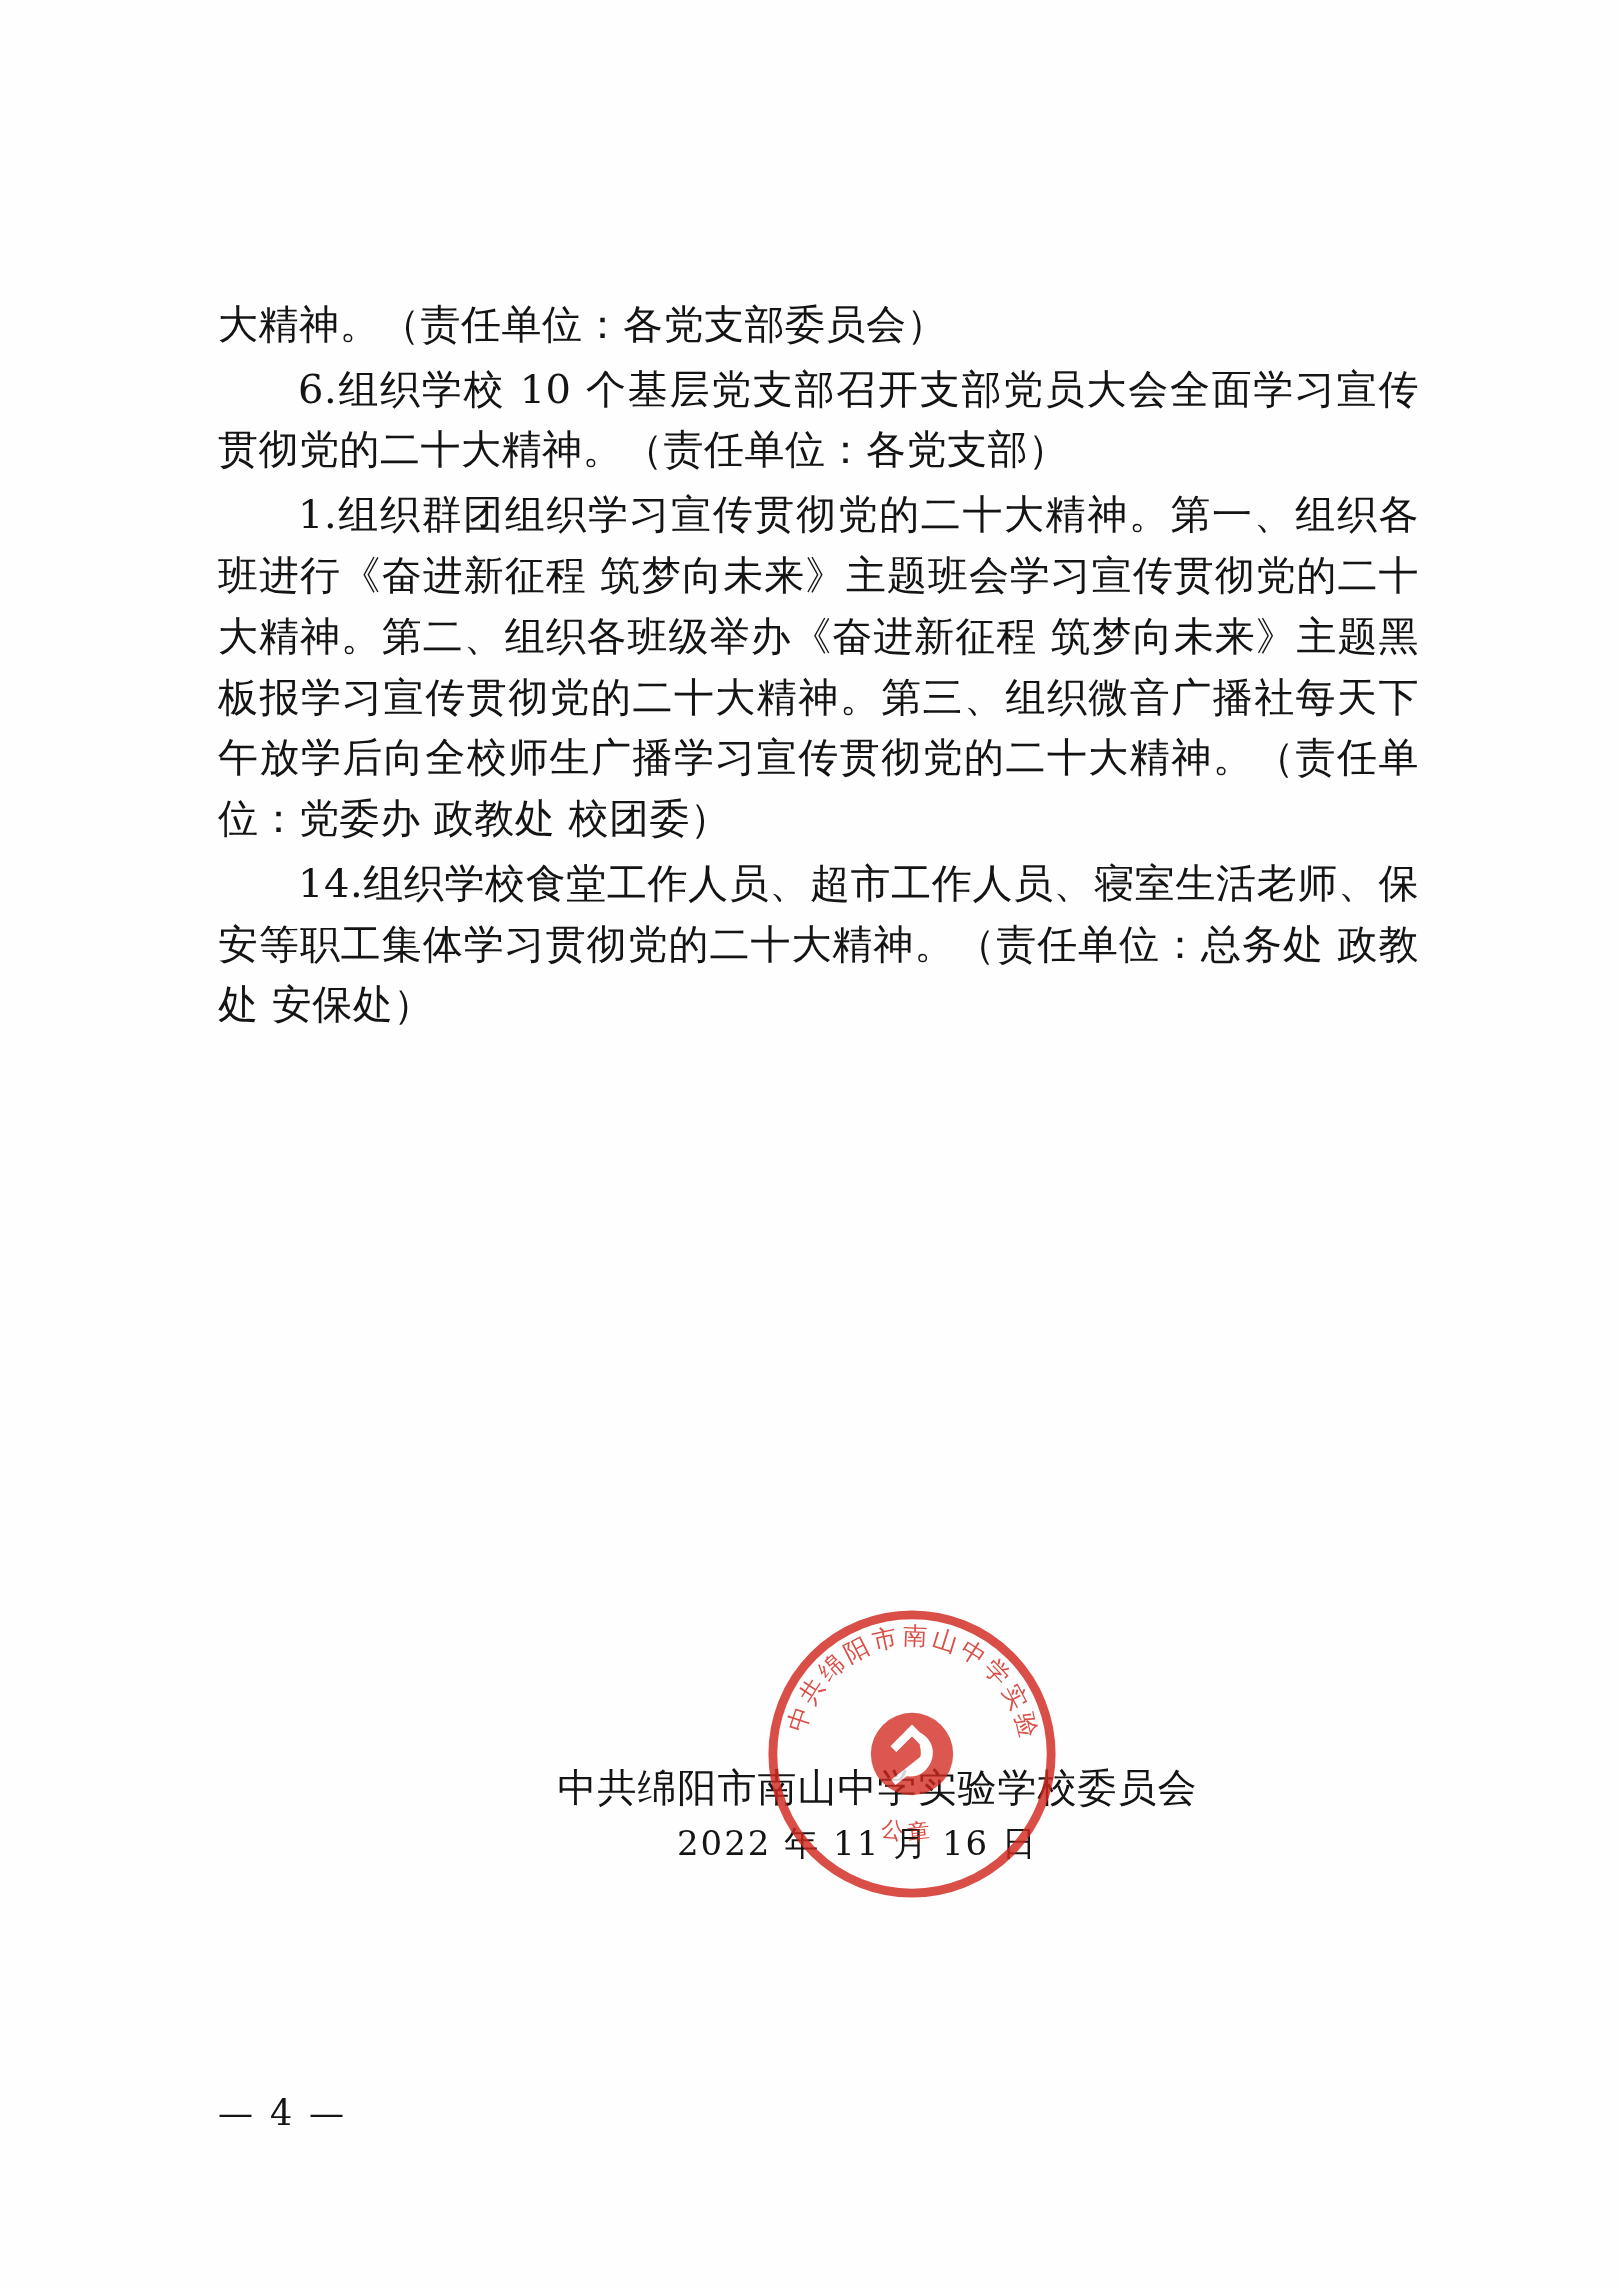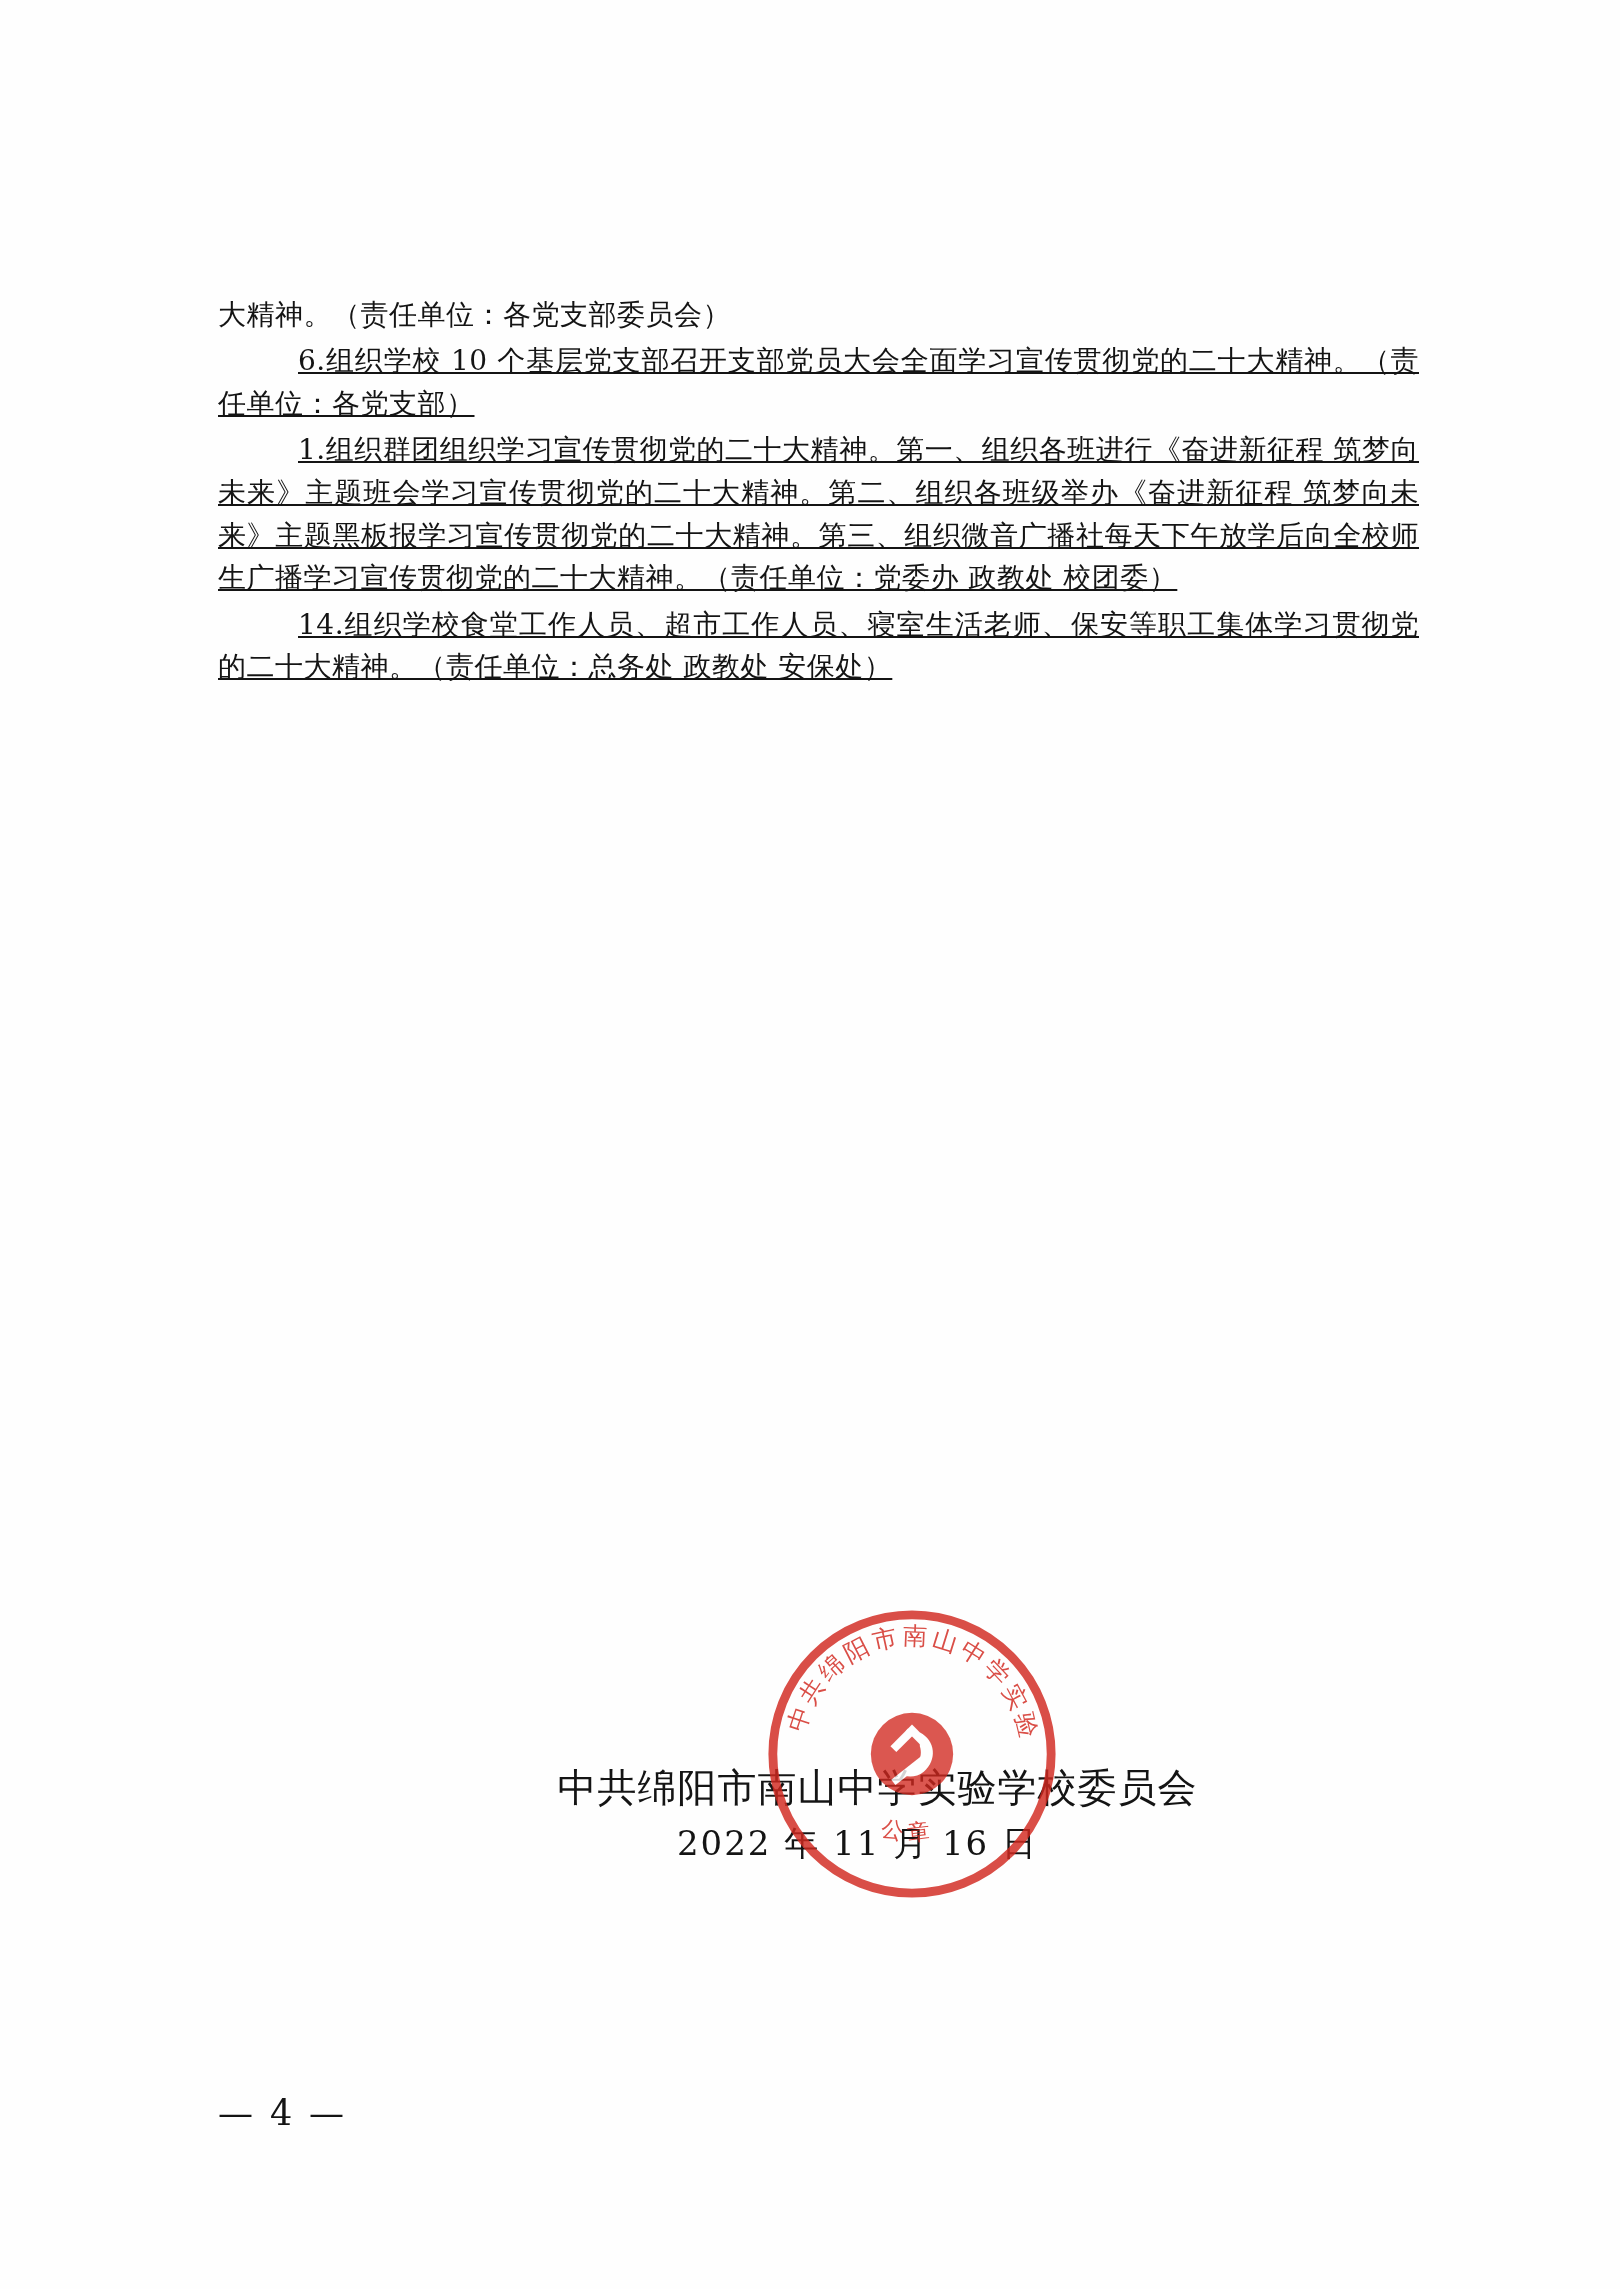--- a/index.html
+++ b/index.html
@@ -22,31 +22,30 @@
     height: 2290px;
     background: #fefefe;
   }
   .body-area {
     position: absolute;
     left: 218px;
     top: 294px;
     width: 1201px;
   }
   .para {
-    font-size: 28px;
+    font-size: 40px;
     line-height: 1.52;
     letter-spacing: 0.5px;
     text-align: justify;
     text-justify: inter-ideograph;
     margin: 0 0 3.9px 0;
     color: #141414;
   }
   .para.indent {
     text-indent: 80px;
-    text-decoration: underline;
   }
   .sign-block {
     position: absolute;
     left: 218px;
     top: 1759px;
     width: 1201px;
     text-align: center;
   }
   .sign-line {
     font-size: 39px;

